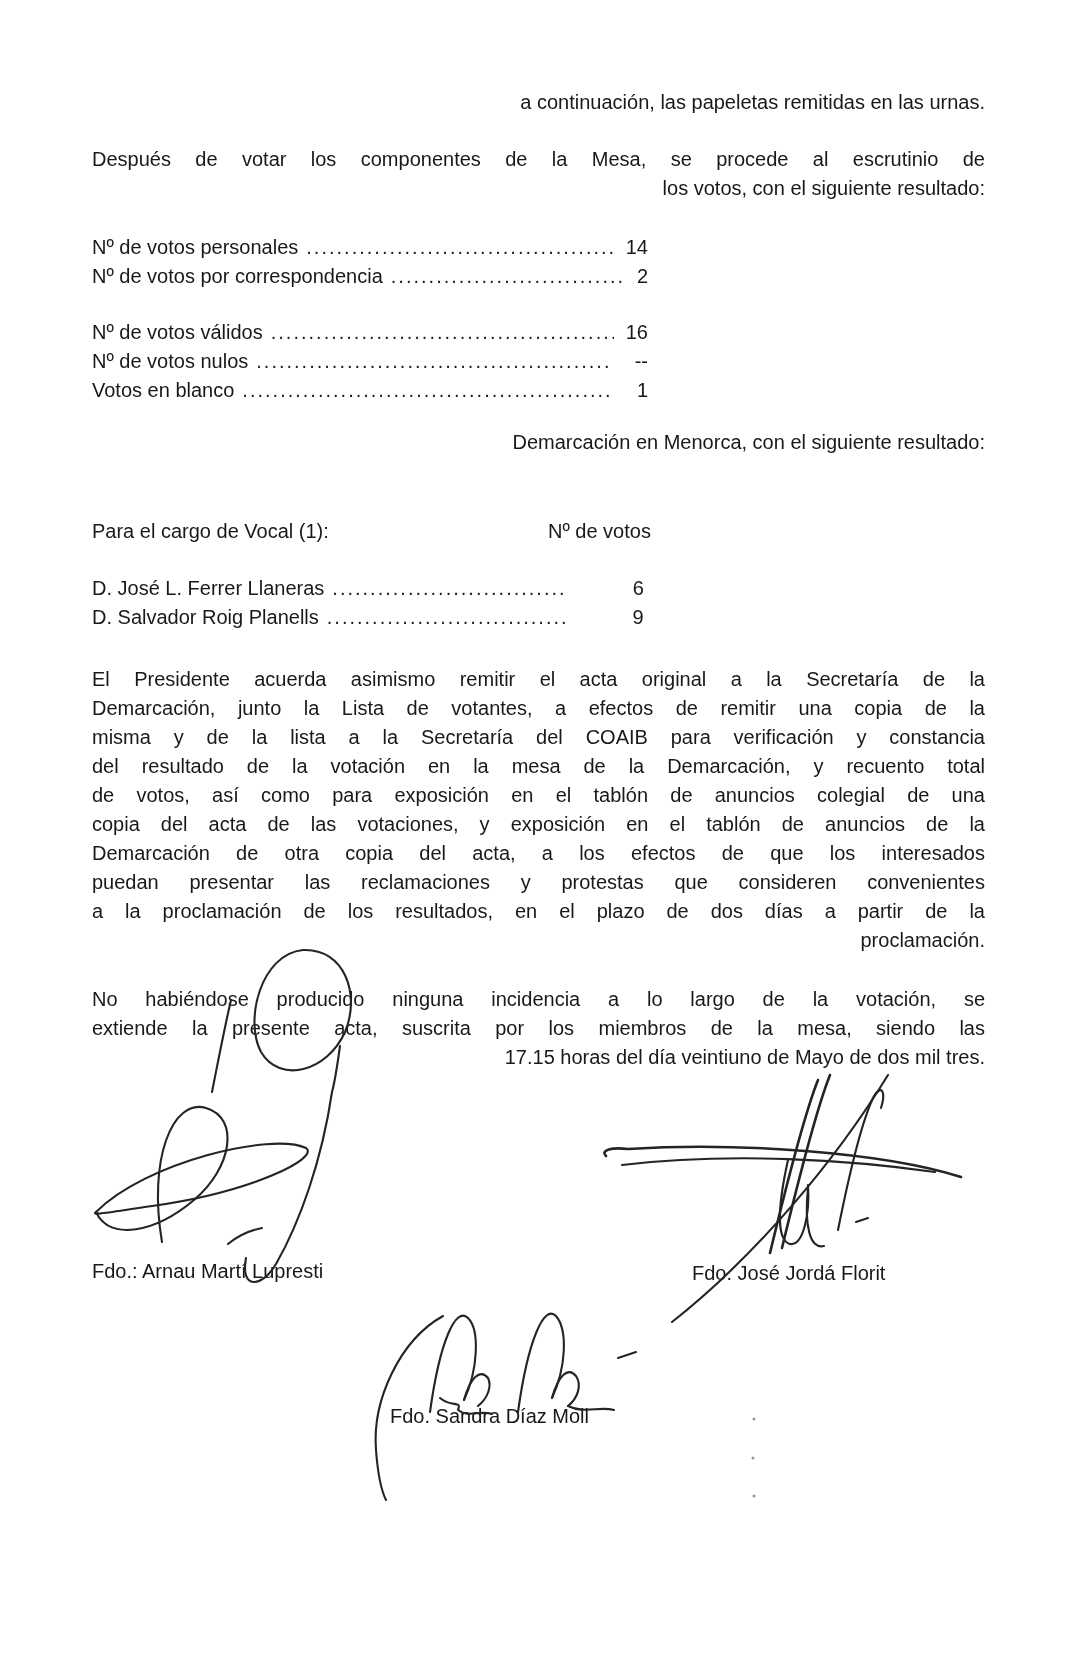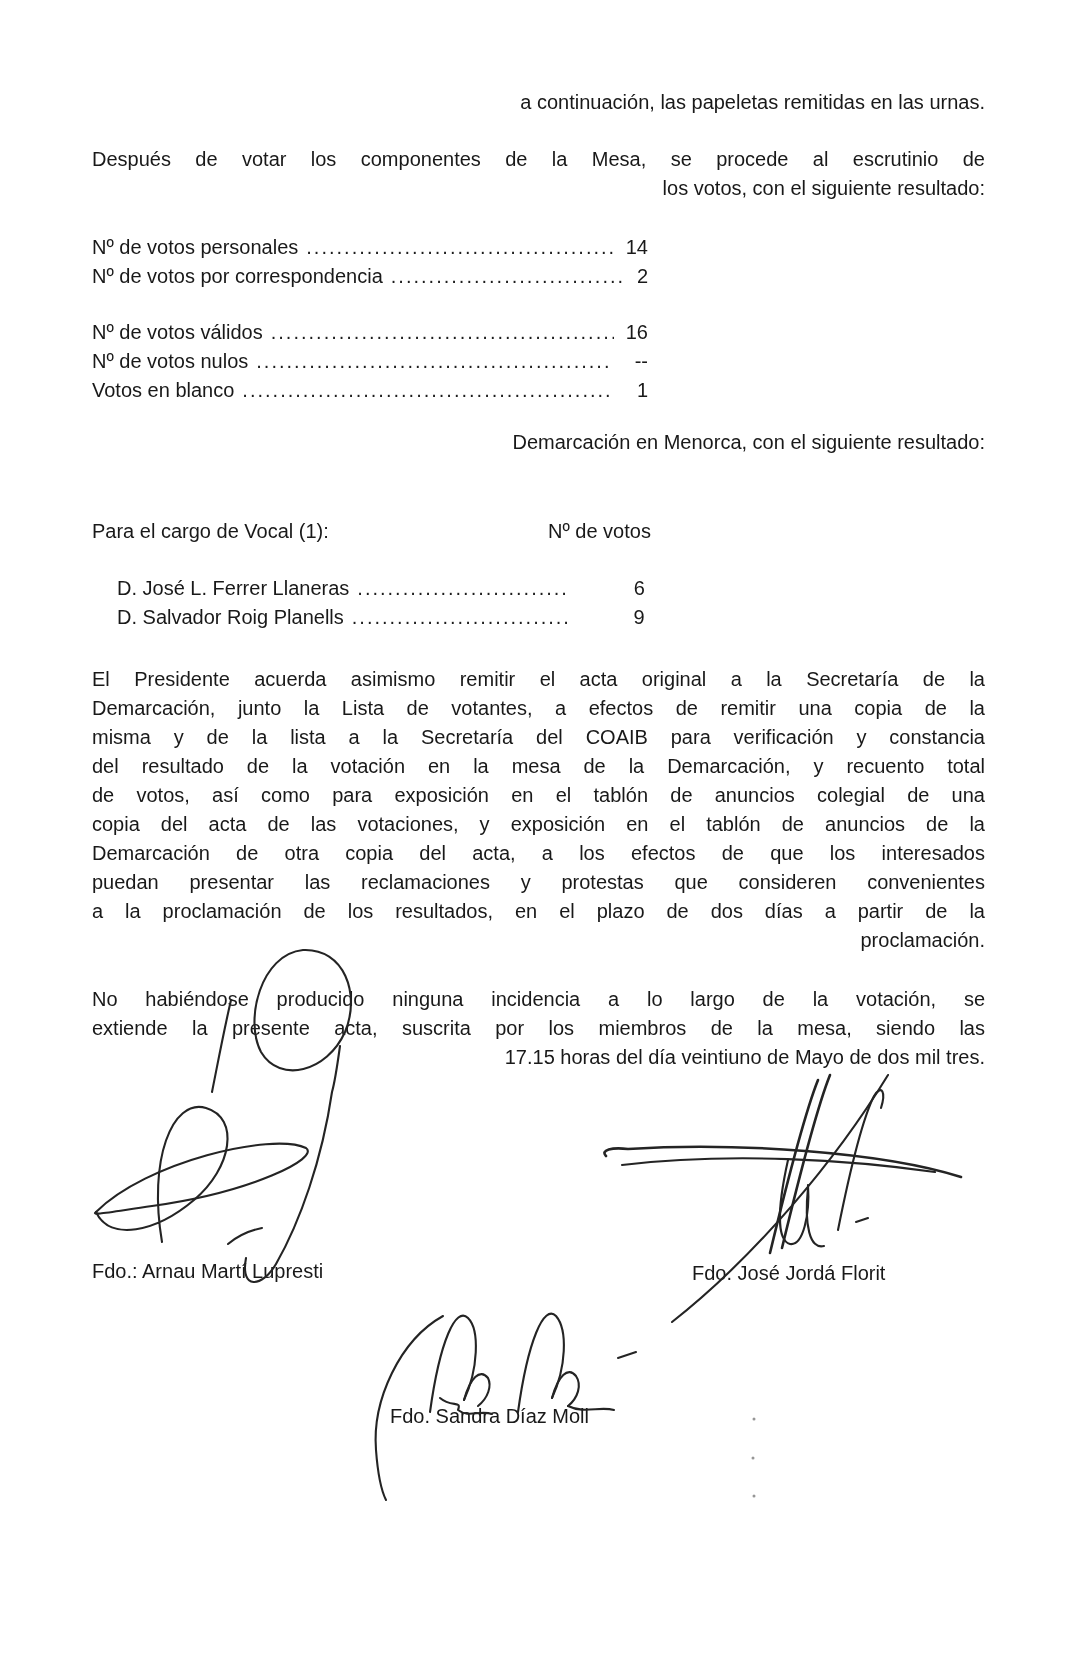--- a/index.html
+++ b/index.html
@@ -29,21 +29,21 @@
   .vote-gap{height:27px;}
   .row-label{white-space:nowrap;}
   .leader{flex:1 1 auto;overflow:hidden;white-space:nowrap;margin:0 6px 0 8px;letter-spacing:2px;color:#1d1d1d;}
   .row-value{width:60px;text-align:right;white-space:nowrap;}
 
   .position-line{margin-top:60px;display:flex;}
   .position-label{width:456px;white-space:nowrap;}
   .votes-header{white-space:nowrap;}
 
   .candidates{margin-top:28px;width:556px;}
-  .candidate-row{display:flex;align-items:center;height:29px;margin-left:25px;}
+  .candidate-row{display:flex;align-items:center;height:29px;}
   .candidate-row .leader{margin-right:60px;}
   .candidate-row .row-value{width:60px;text-align:center;}
 
   .sig-zone{position:relative;height:558px;}
   .sig-label{position:absolute;white-space:nowrap;}
   .sig-label-arnau{left:0;top:185px;}
   .sig-label-jose{left:600px;top:187px;}
   .sig-label-sandra{left:298px;top:330px;}
 
   .ink-overlay{position:absolute;left:0;top:0;width:1077px;height:1653px;pointer-events:none;}

